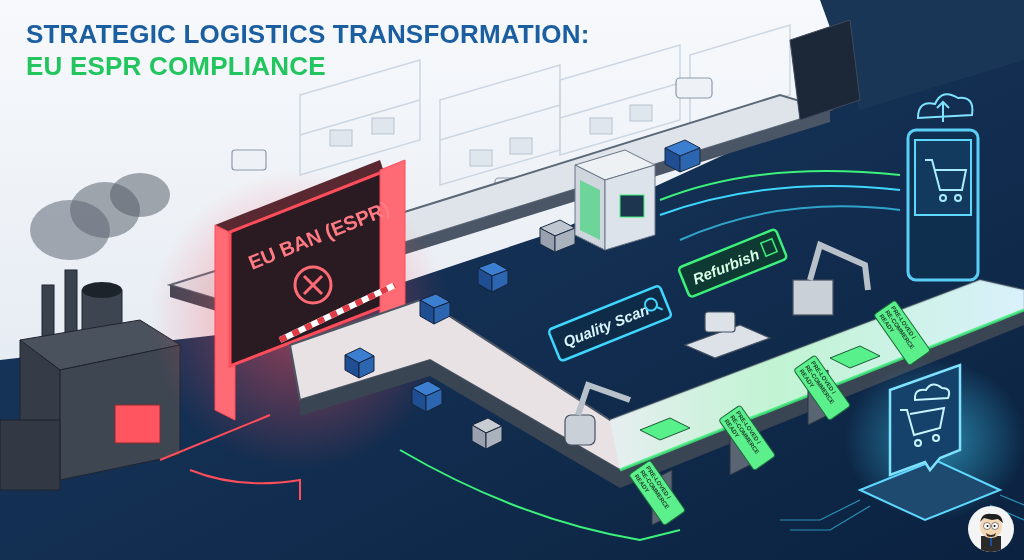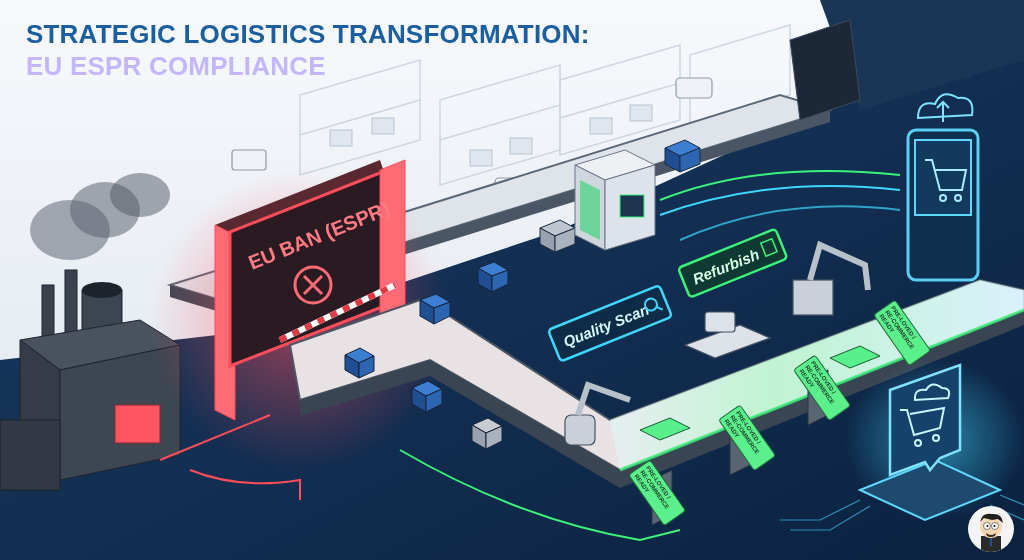--- a/index.html
+++ b/index.html
@@ -1,20 +1,20 @@
 <!DOCTYPE html>
 <html><head>
 <meta charset="utf-8">
 <style>
   html,body{margin:0;padding:0;}
   body{width:1024px;height:560px;overflow:hidden;position:relative;font-family:"Liberation Sans",sans-serif;background:#0f2a4a;}
   #scene{position:absolute;left:0;top:0;width:1024px;height:560px;}
   .title{position:absolute;left:26px;top:18px;font-family:"Liberation Sans",sans-serif;font-weight:700;font-size:26px;line-height:32px;letter-spacing:0.2px;}
   .title .l1{color:#1b5fa0;}
-  .title .l2{color:#c4b5fd;}
+  .title .l2{color:#22c55e;}
   .avatar{position:absolute;left:968px;top:506px;width:46px;height:46px;border-radius:50%;background:#f4f4f4;overflow:hidden;}
 </style>
 </head>
 <body>
 
 <svg id="scene" viewBox="0 0 1024 560" xmlns="http://www.w3.org/2000/svg">
   <defs>
     <linearGradient id="floorGrad" x1="0" y1="0" x2="1" y2="1">
       <stop offset="0" stop-color="#1a3b63"></stop>
       <stop offset="1" stop-color="#0b2240"></stop>

